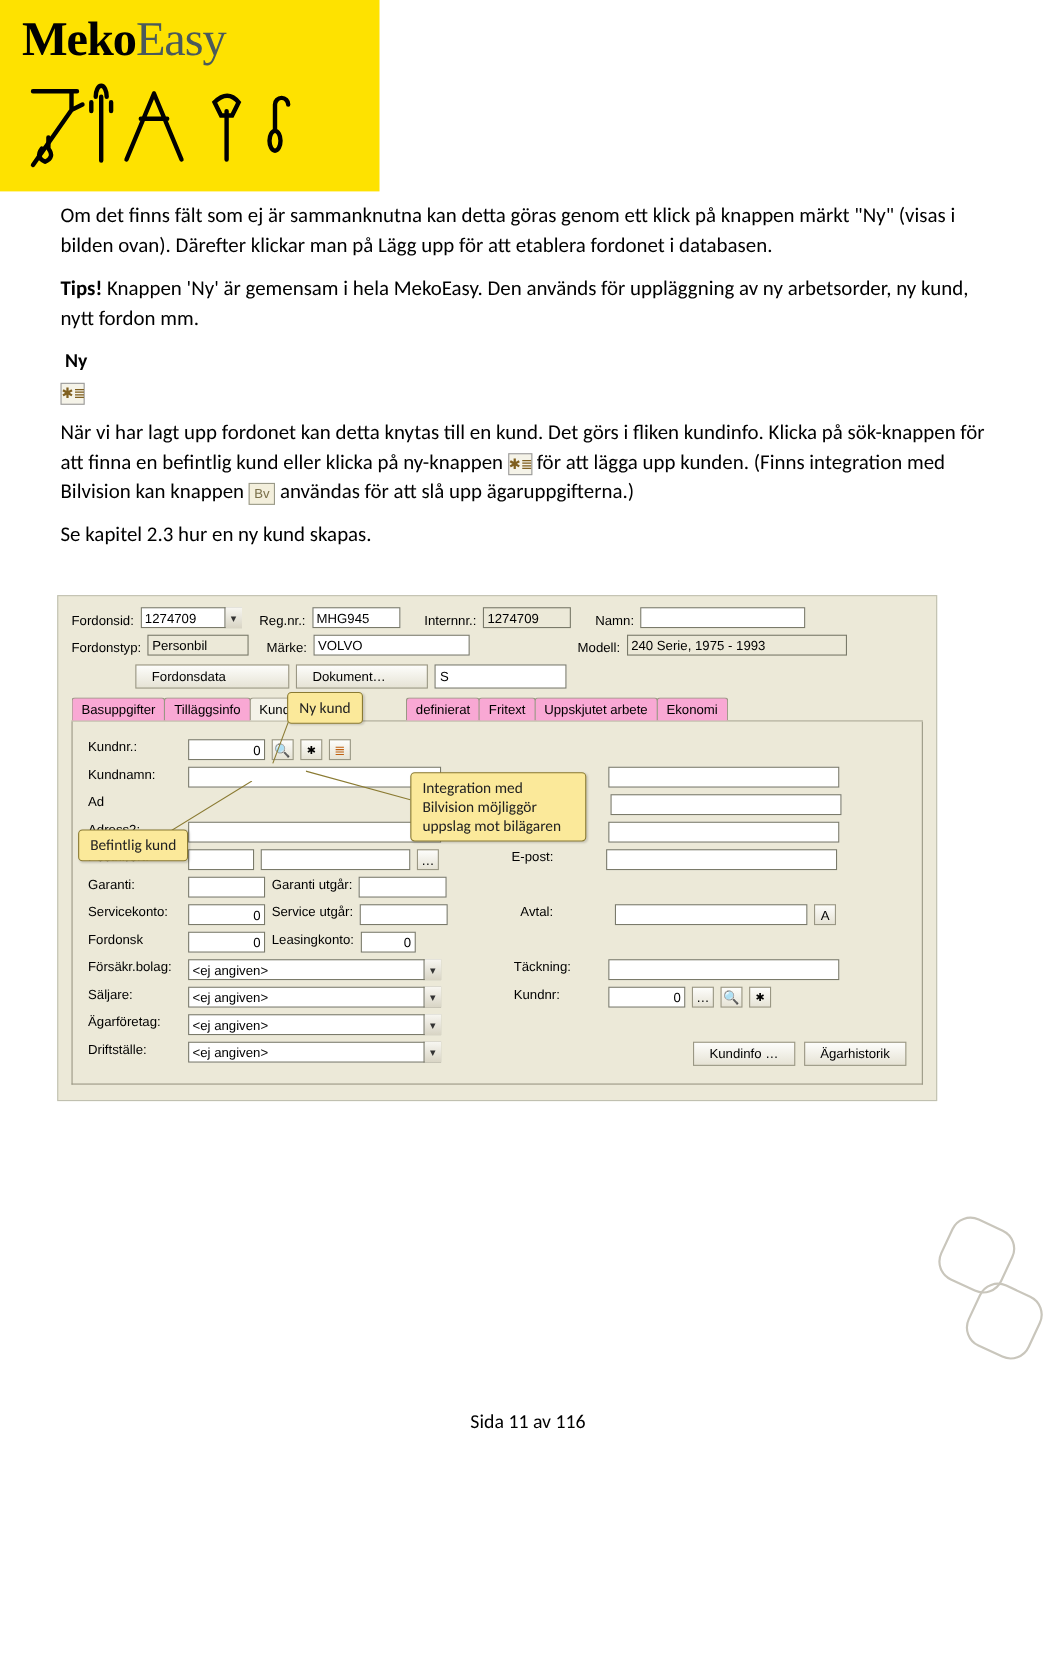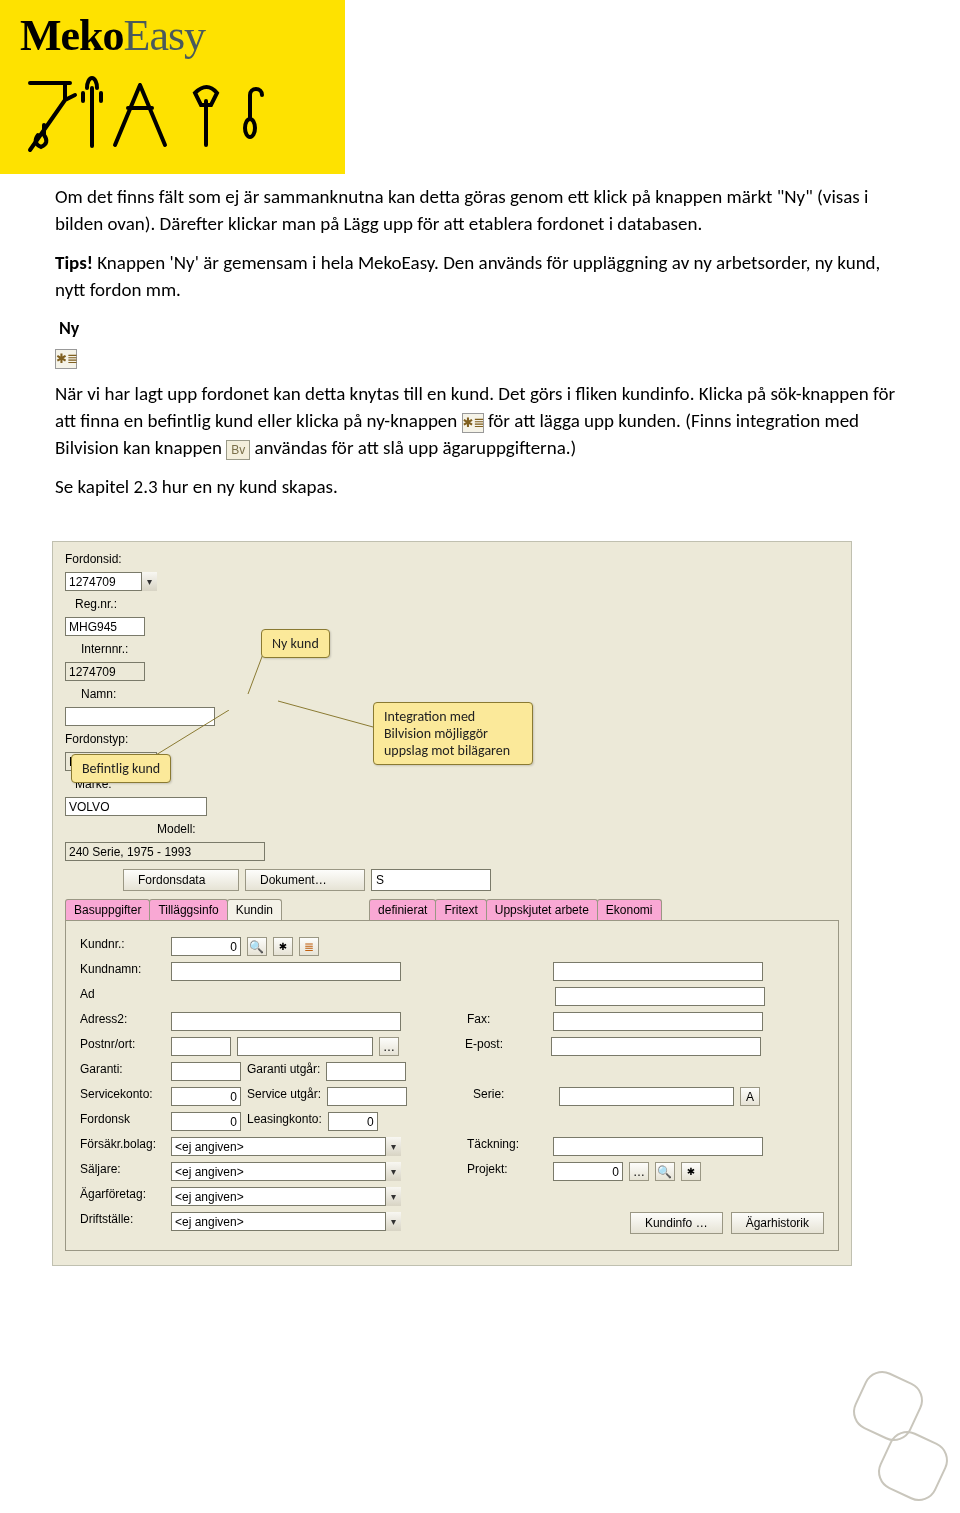--- a/index.html
+++ b/index.html
@@ -59,21 +59,21 @@
     margin: 40px 0 0 52px;
     width: 800px;
     background: #ece9d8;
     border: 1px solid #c0c0b0;
     font-family: Tahoma, Arial, sans-serif;
     font-size: 12px;
     color: #000;
     padding: 10px 12px 14px 12px;
     position: relative;
   }
-  .top-row { display: flex; align-items: flex-start; gap: 6px; margin-bottom: 6px; flex-wrap: nowrap; flex-direction: column; }
+  .top-row { display: flex; align-items: flex-end; gap: 6px; margin-bottom: 6px; flex-wrap: nowrap; }
   .top-row label { white-space: nowrap; }
   .fld {
     background: #fff;
     border: 1px solid #7a7a6a;
     height: 19px;
     font-family: Tahoma, sans-serif;
     font-size: 12px;
     padding: 0 3px;
   }
   .fld.ro { background: #ece9d8; }
@@ -216,21 +216,21 @@
     <label>Fordonstyp:</label>
     <input class="fld ro" style="width: 92px;" value="Personbil">
     <label style="margin-left:10px">Märke:</label>
     <input class="fld" style="width: 142px;" value="VOLVO">
     <label style="margin-left:92px">Modell:</label>
     <input class="fld ro" style="width: 200px;" value="240 Serie, 1975 - 1993">
   </div>
 
   <div class="btnrow">
     <span style="width:52px"></span>
-    <button class="winbtn" style="width:116px">Fordonsdata</button>
+    <button class="winbtn" style="width:140px">Fordonsdata</button>
     <button class="winbtn" style="width:120px">Dokument…</button>
     <span class="winbtn s-field">S</span>
   </div>
 
   <div class="tabbar">
     <div class="tab">Basuppgifter</div>
     <div class="tab">Tilläggsinfo</div>
     <div class="tab active">Kundin</div>
     <div style="width:88px"></div>
     <div class="tab">definierat</div>
@@ -284,21 +284,21 @@
       <input class="fld" style="width: 70px;">
       <span>Garanti utgår:</span>
       <input class="fld" style="width: 80px;">
     </div>
 
     <div class="frow">
       <span class="lbl">Servicekonto:</span>
       <input class="fld" style="width: 70px; text-align: right;" value="0">
       <span>Service utgår:</span>
       <input class="fld" style="width: 80px;">
-      <span class="lbl2" style="margin-left:60px">Serie:</span>
+      <span class="lbl2" style="margin-left:60px">Avtal:</span>
       <input class="fld" style="width: 175px;">
       <button class="iconbtn">A</button>
     </div>
 
     <div class="frow">
       <span class="lbl">Fordonsk</span>
       <input class="fld" style="width: 70px; text-align: right;" value="0">
       <span>Leasingkonto:</span>
       <input class="fld" style="width: 50px; text-align: right;" value="0">
     </div>
@@ -306,21 +306,21 @@
     <div class="frow">
       <span class="lbl">Försäkr.bolag:</span>
       <span class="combo"><input class="fld" style="width: 230px;" value="&lt;ej angiven&gt;"><span class="arrow"></span></span>
       <span class="lbl2" style="margin-left:60px">Täckning:</span>
       <input class="fld" style="width: 210px;">
     </div>
 
     <div class="frow">
       <span class="lbl">Säljare:</span>
       <span class="combo"><input class="fld" style="width: 230px;" value="&lt;ej angiven&gt;"><span class="arrow"></span></span>
-      <span class="lbl2" style="margin-left:60px">Projekt:</span>
+      <span class="lbl2" style="margin-left:60px">Kundnr:</span>
       <input class="fld" style="width: 70px; text-align: right;" value="0">
       <button class="iconbtn">…</button>
       <button class="iconbtn">🔍</button>
       <button class="iconbtn" style="font-size:10px">✱</button>
     </div>
 
     <div class="frow">
       <span class="lbl">Ägarföretag:</span>
       <span class="combo"><input class="fld" style="width: 230px;" value="&lt;ej angiven&gt;"><span class="arrow"></span></span>
     </div>

